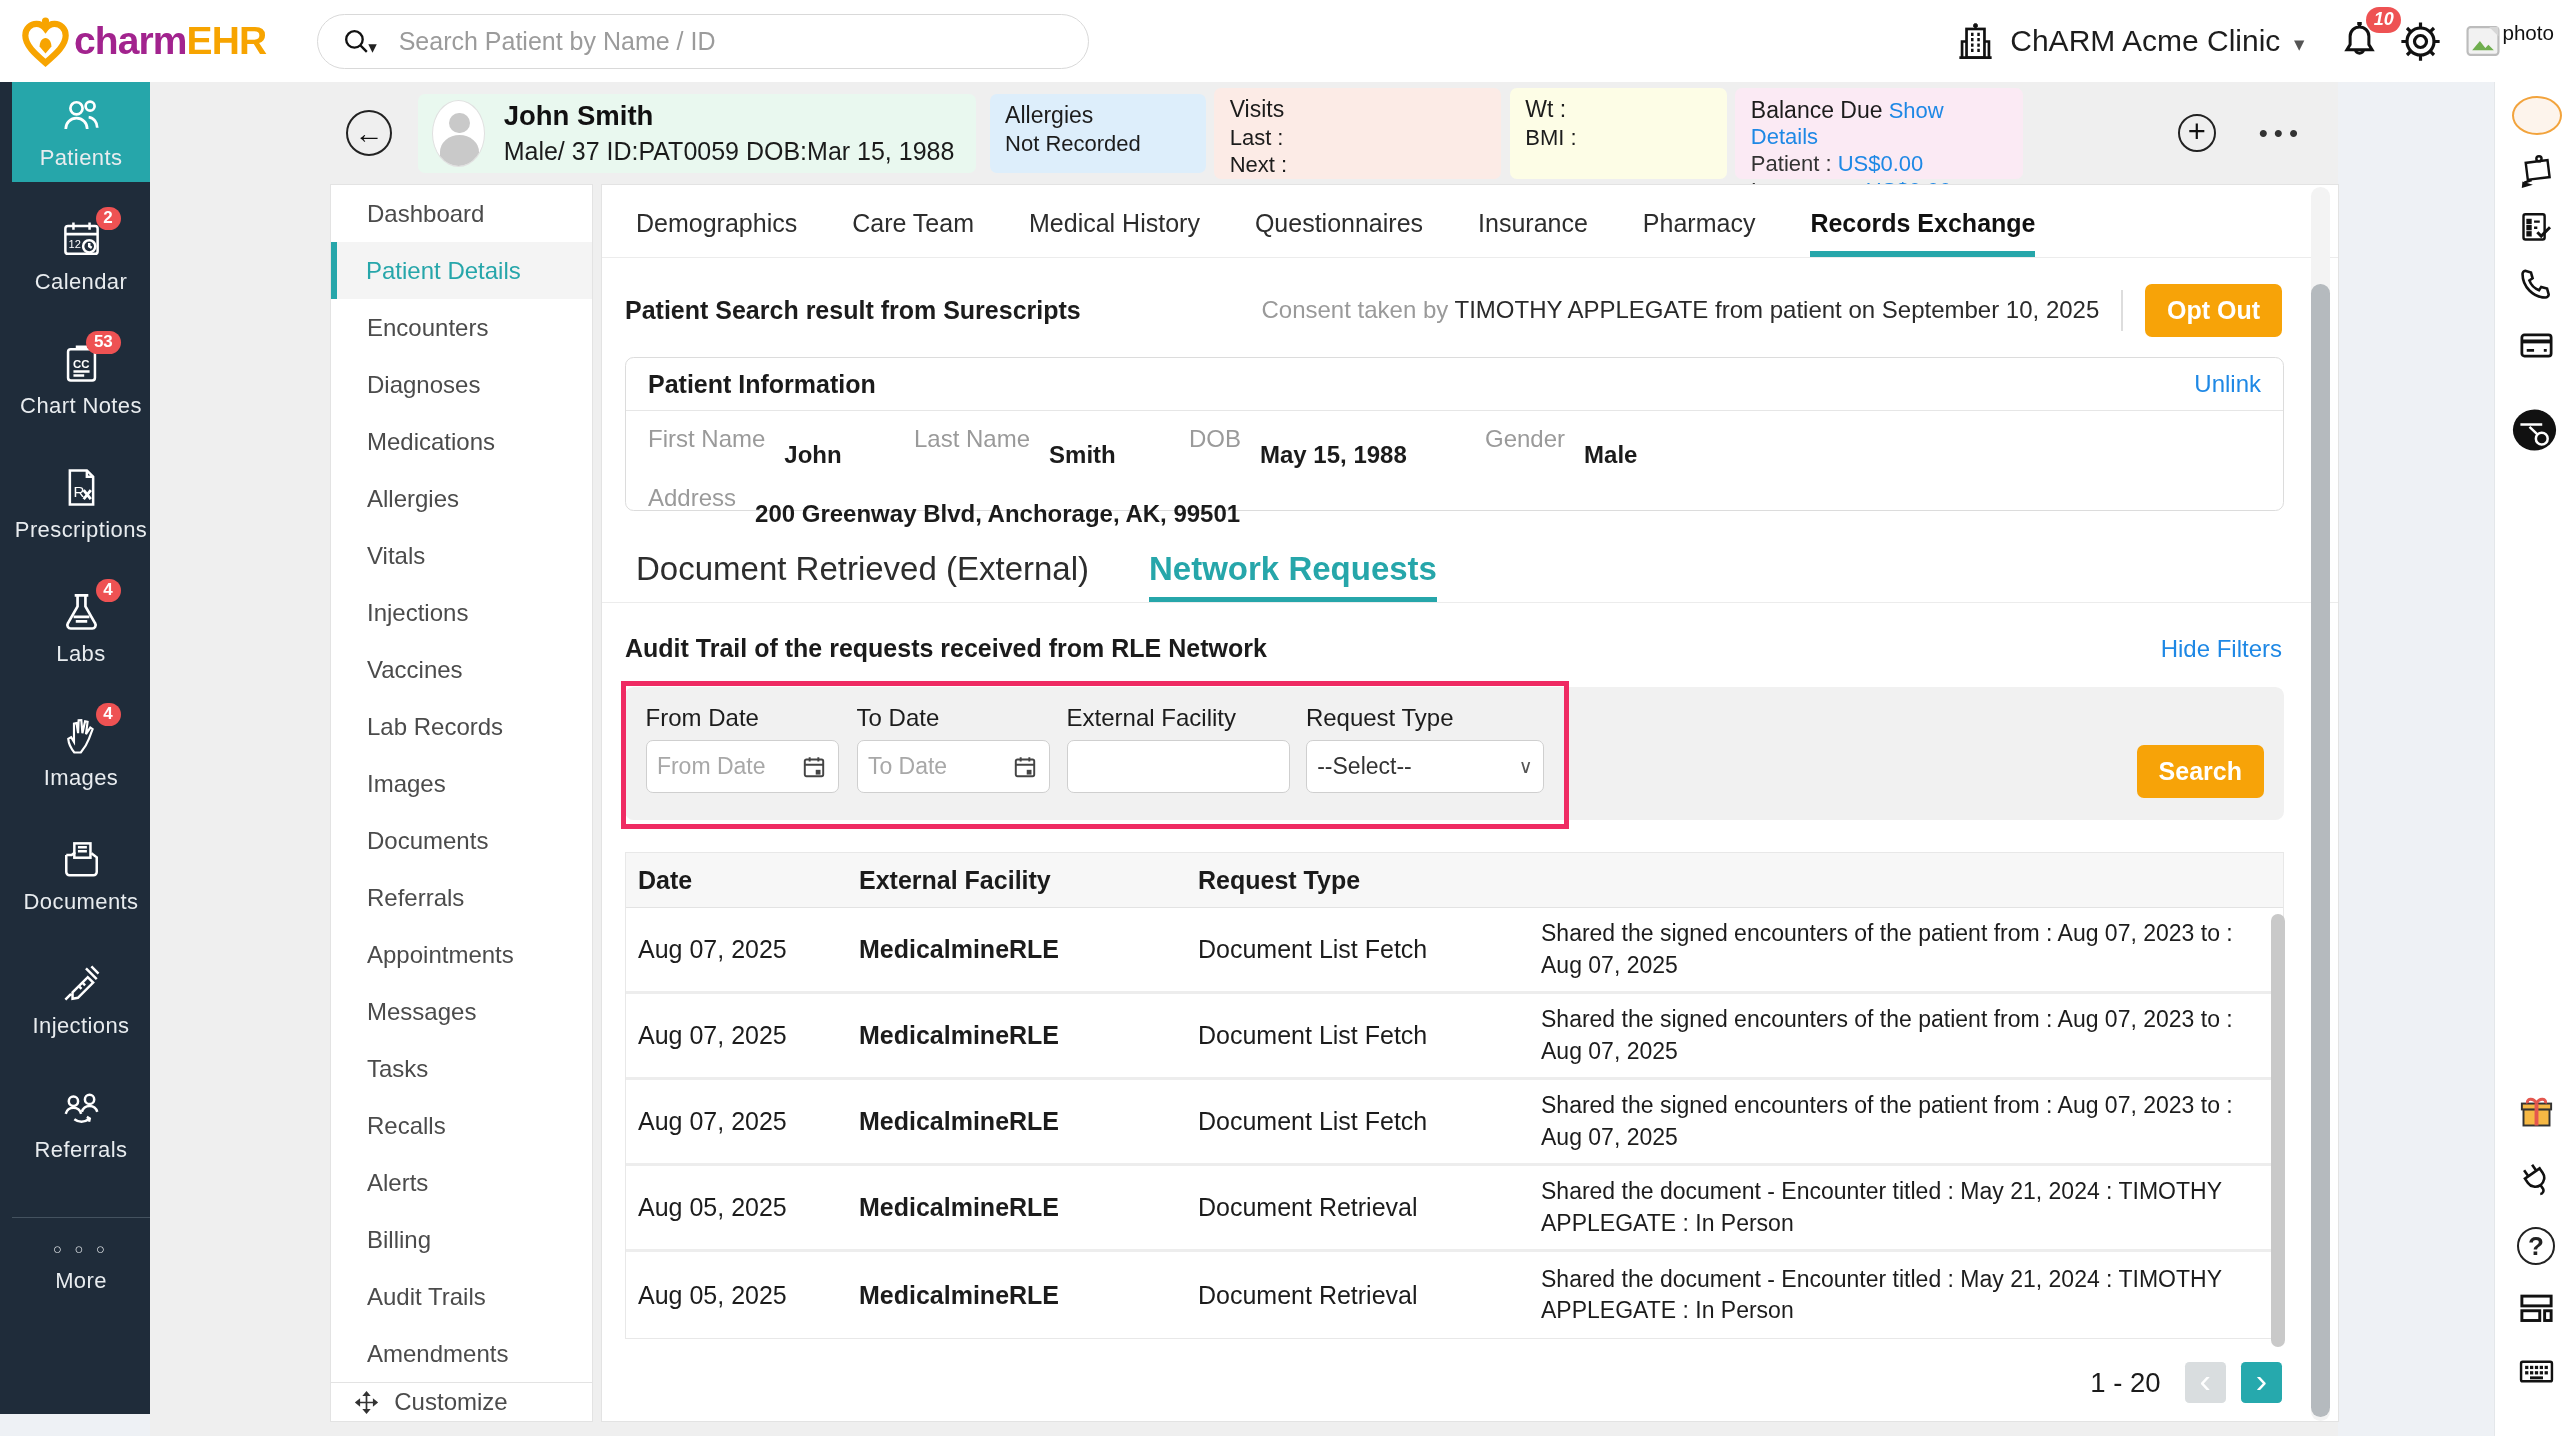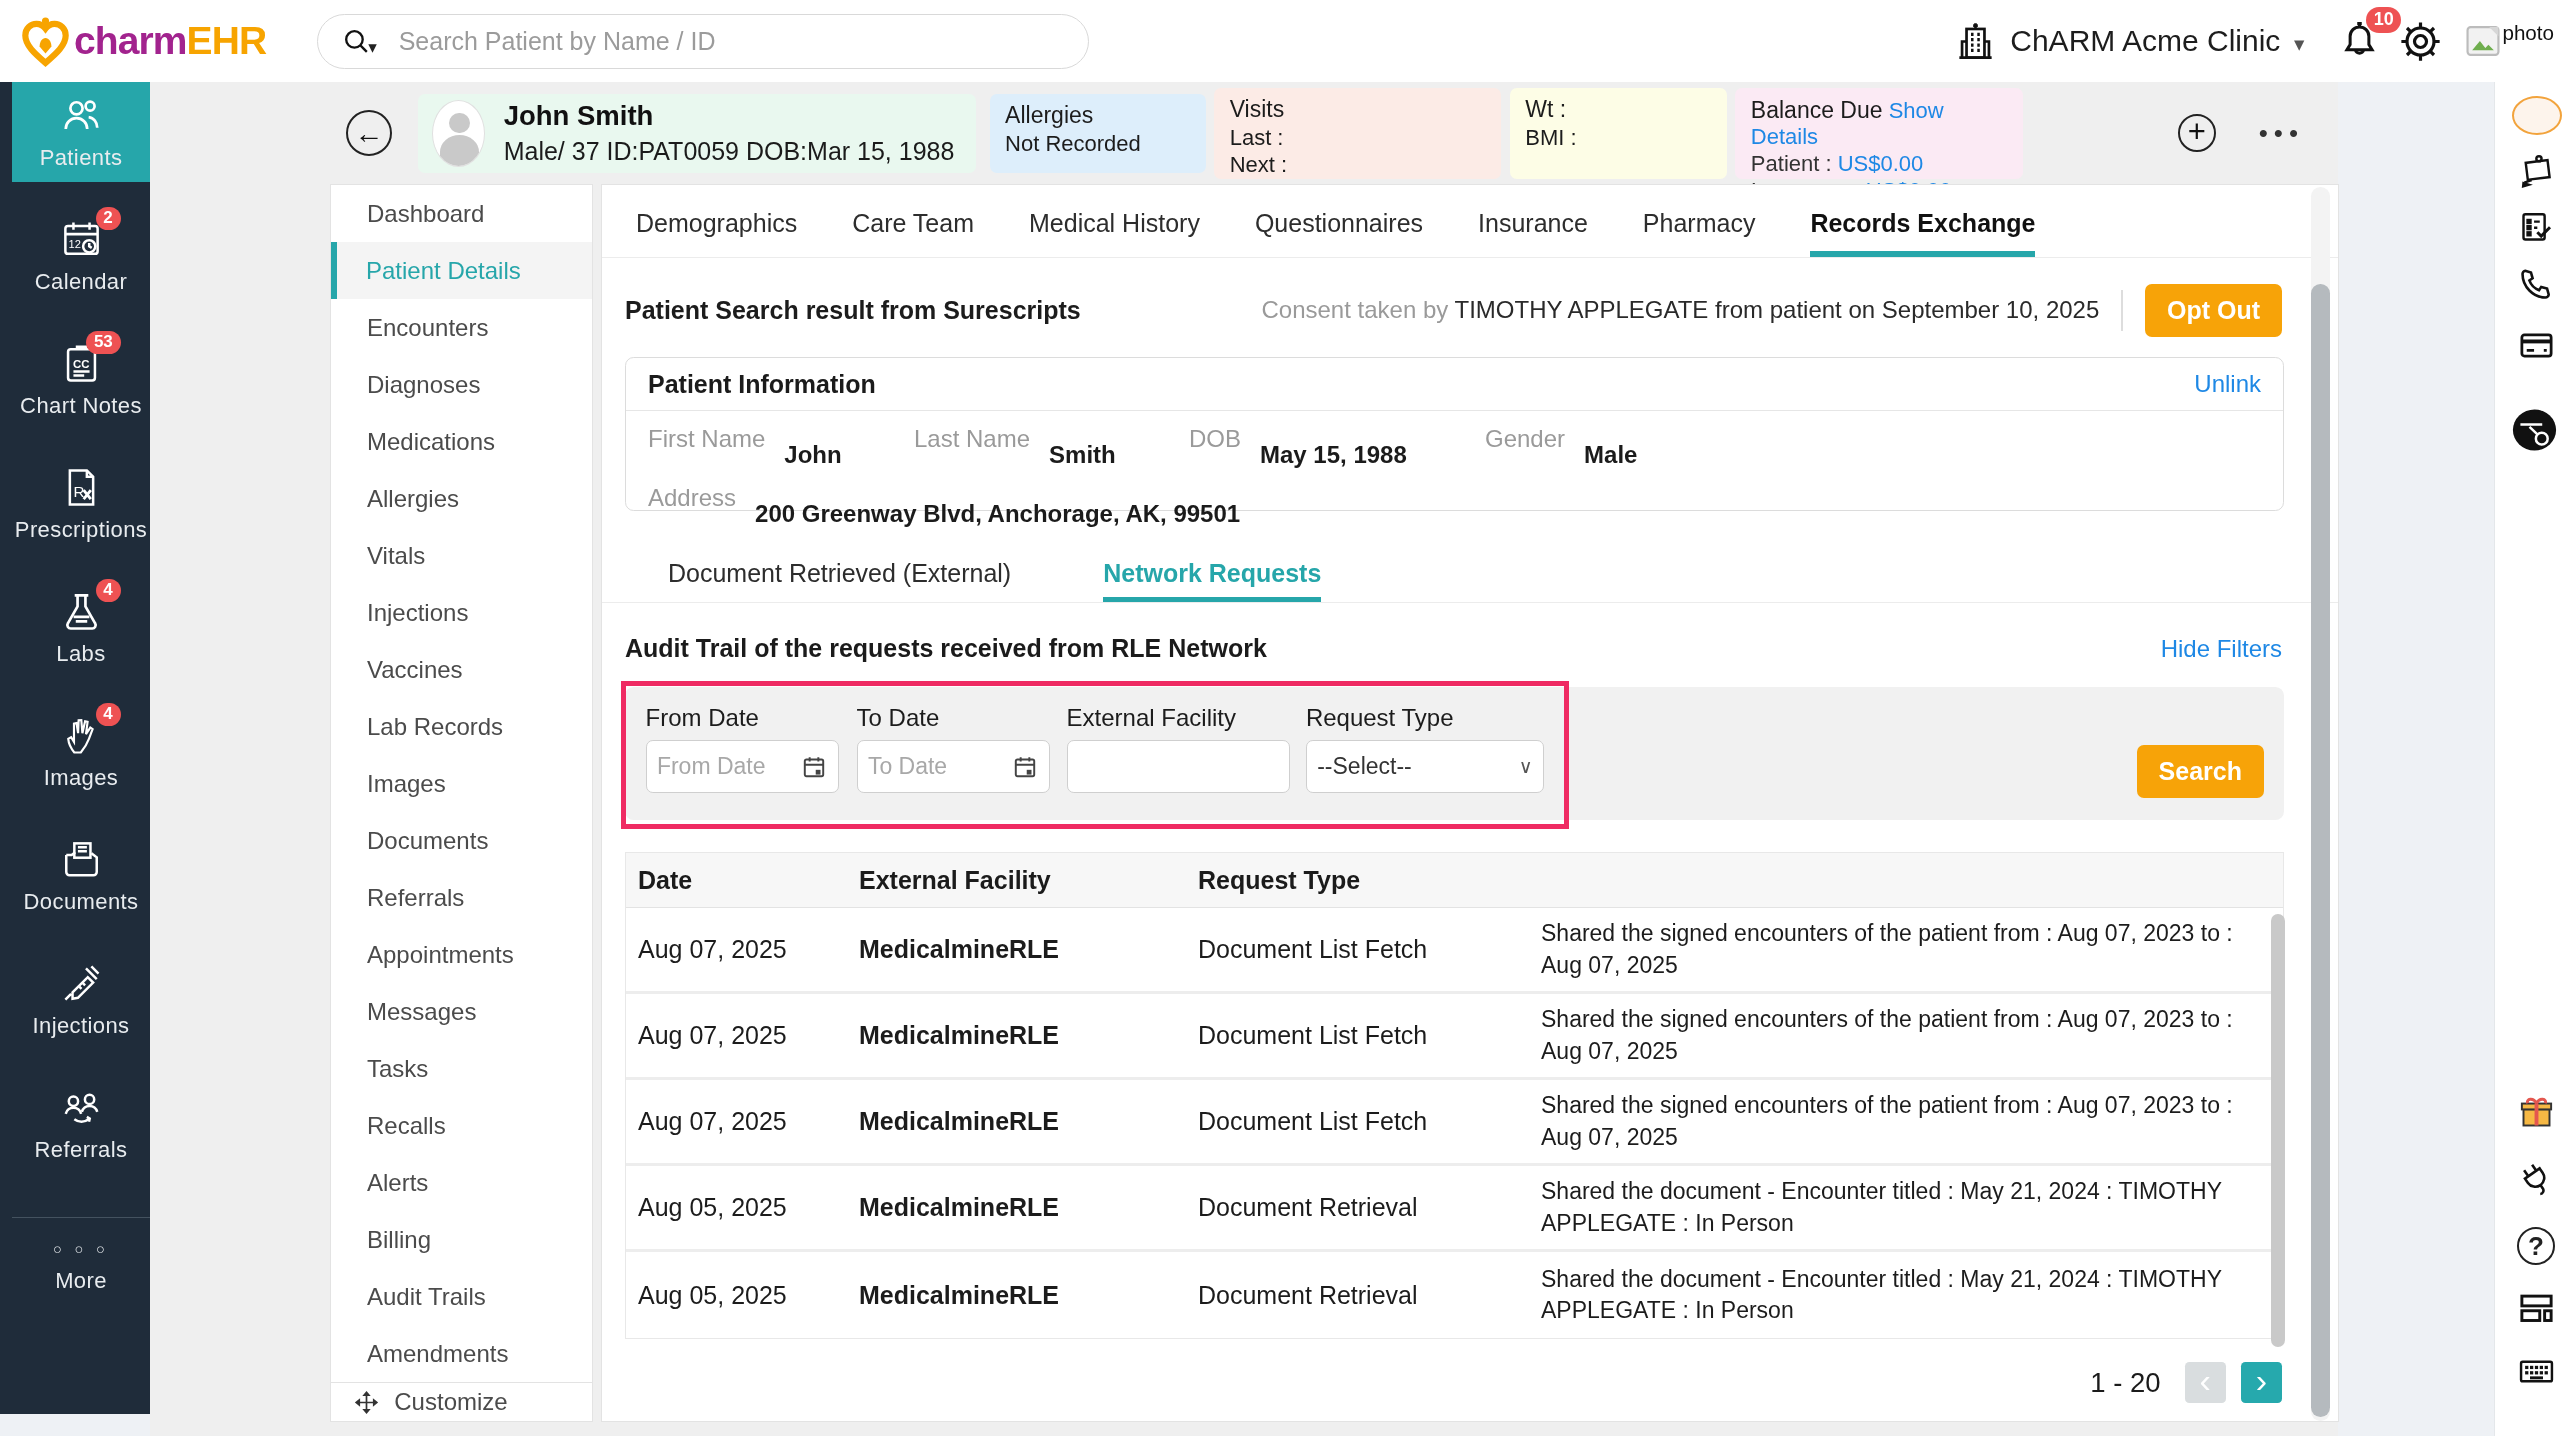--- a/index.html
+++ b/index.html
@@ -16,21 +16,21 @@
   .brand .ehr { color:#f7a400; }
   .global-search { display:flex; align-items:center; margin-left:51px; width:772px; height:55px; border:1.7px solid #d9d9d9; border-radius:29px; background:#fff; padding:0 22px; }
   .global-search .caret { font-size:17px; color:#222; margin:12px 0 0 -5.1px; }
   .global-search input { border:none; outline:none; font-size:25px; color:#333; margin-left:22px; flex:1; font-family:inherit; background:transparent; }
   .global-search input::placeholder { color:#9b9b9b; }
   .hd-right { display:flex; align-items:center; margin-left:auto; margin-right:22px; gap:16px; }
   .clinic { display:flex; align-items:center; gap:13.7px; }
   .clinic-name { font-size:30px; color:#1d1d1d; }
   .clinic .caret { font-size:20.6px; color:#555; margin-top:5.1px; }
   .bell-wrap { position:relative; margin-left:17px; }
-  .bell-badge { position:absolute; top:-12px; right:-19px; background:#ee5253; color:#fff; font-size:18px; font-weight:bold; border-radius:17px; padding:2.6px 7.7px; }
+  .bell-badge { position:absolute; top:-12px; right:-19px; background:#ee5253; color:#fff; font-size:18px; font-weight:bold; border-radius:17px; padding:2.6px 7.7px;font-style:italic; }
   .avatar-box { display:flex; flex-direction:row; align-items:flex-start; margin-left:5.1px; }
   .avatar-box .ph-label { font-size:20.6px; color:#111; margin-top:-3.4px; }
 
   
   .left-rail { position:absolute; left:0; top:82px; width:150px; height:1332px; background:#1f2c3a; z-index:25;padding-left:12px; }
   .rail-item { display:flex; flex-direction:column; align-items:center; justify-content:center; height:124px; color:#e8ecef; cursor:pointer; }
   .rail-item.active { background:#26a6aa; height:100px; }
   .rail-icn { position:relative; width:45px; height:45px; display:flex; align-items:center; justify-content:center; }
   .rail-label { font-size:22px; margin-top:6.9px; letter-spacing:0.4px; }
   .rail-badge { position:absolute; top:-10.3px; right:-17px; background:#ee5253; color:#fff; font-size:17px; font-weight:bold; border-radius:15.4px; padding:1.7px 7.7px; }
@@ -88,21 +88,21 @@
   .pi-head { height:53px; display:flex; align-items:center; padding:0 22px; border-bottom:1.7px solid #e6e6e6; }
   .pi-title { font-size:25px; font-weight:bold; color:#1b1b1b; }
   .link-blue { margin-left:auto; color:#1e88e5; font-size:24px; cursor:pointer; }
   .pi-body { padding:13.7px 22px 0 22px; font-size:24px; }
   .pi-row { display:flex; margin-bottom:15.4px; }
   .lbl { color:#9a9a9a; margin-right:19px; }
   .val { color:#1b1b1b; font-weight:bold;margin-top:16px; }
   .pi-row .fld { display:flex; }
 
   .subtabs { position:absolute; left:0; top:365px; width:100%; height:53px; border-bottom:1.7px solid #ececec; display:flex; align-items:flex-end; padding-left:34px; gap:60px; }
-  .subtab { font-size:25px; color:#2d2d2d; padding-bottom:13.7px; cursor:pointer;margin-left:32px; }
+  .subtab { font-size:33px; color:#2d2d2d; padding-bottom:13.7px; cursor:pointer; }
   .subtab.active { color:#26a6aa; font-weight:bold; border-bottom:5.1px solid #26a6aa; padding-bottom:8.6px; }
 
   .audit-row { position:absolute; left:0; top:442px; width:100%; height:43px; display:flex; align-items:center; padding:0 56px 0 23px; }
   .audit-title { font-size:25px; font-weight:bold; color:#1b1b1b; }
 
   .filter-bar { position:absolute; left:23px; top:502px; width:1659px; height:133px; background:#f1f1f1; border-radius:8.6px; display:flex; padding:17px 0 0 20.6px; }
   .fgroup { display:flex; flex-direction:column; }
   .fgroup .flabel { font-size:24px; color:#1c1c1c; height:31px; }
   .finput { margin-top:5.1px; height:53px; background:#fff; border:1.7px solid #cfcfcf; border-radius:6.9px; display:flex; align-items:center; padding:0 10.3px; }
   .finput input { border:none; outline:none; font-size:23px; color:#333; width:100%; font-family:inherit; background:transparent; }

